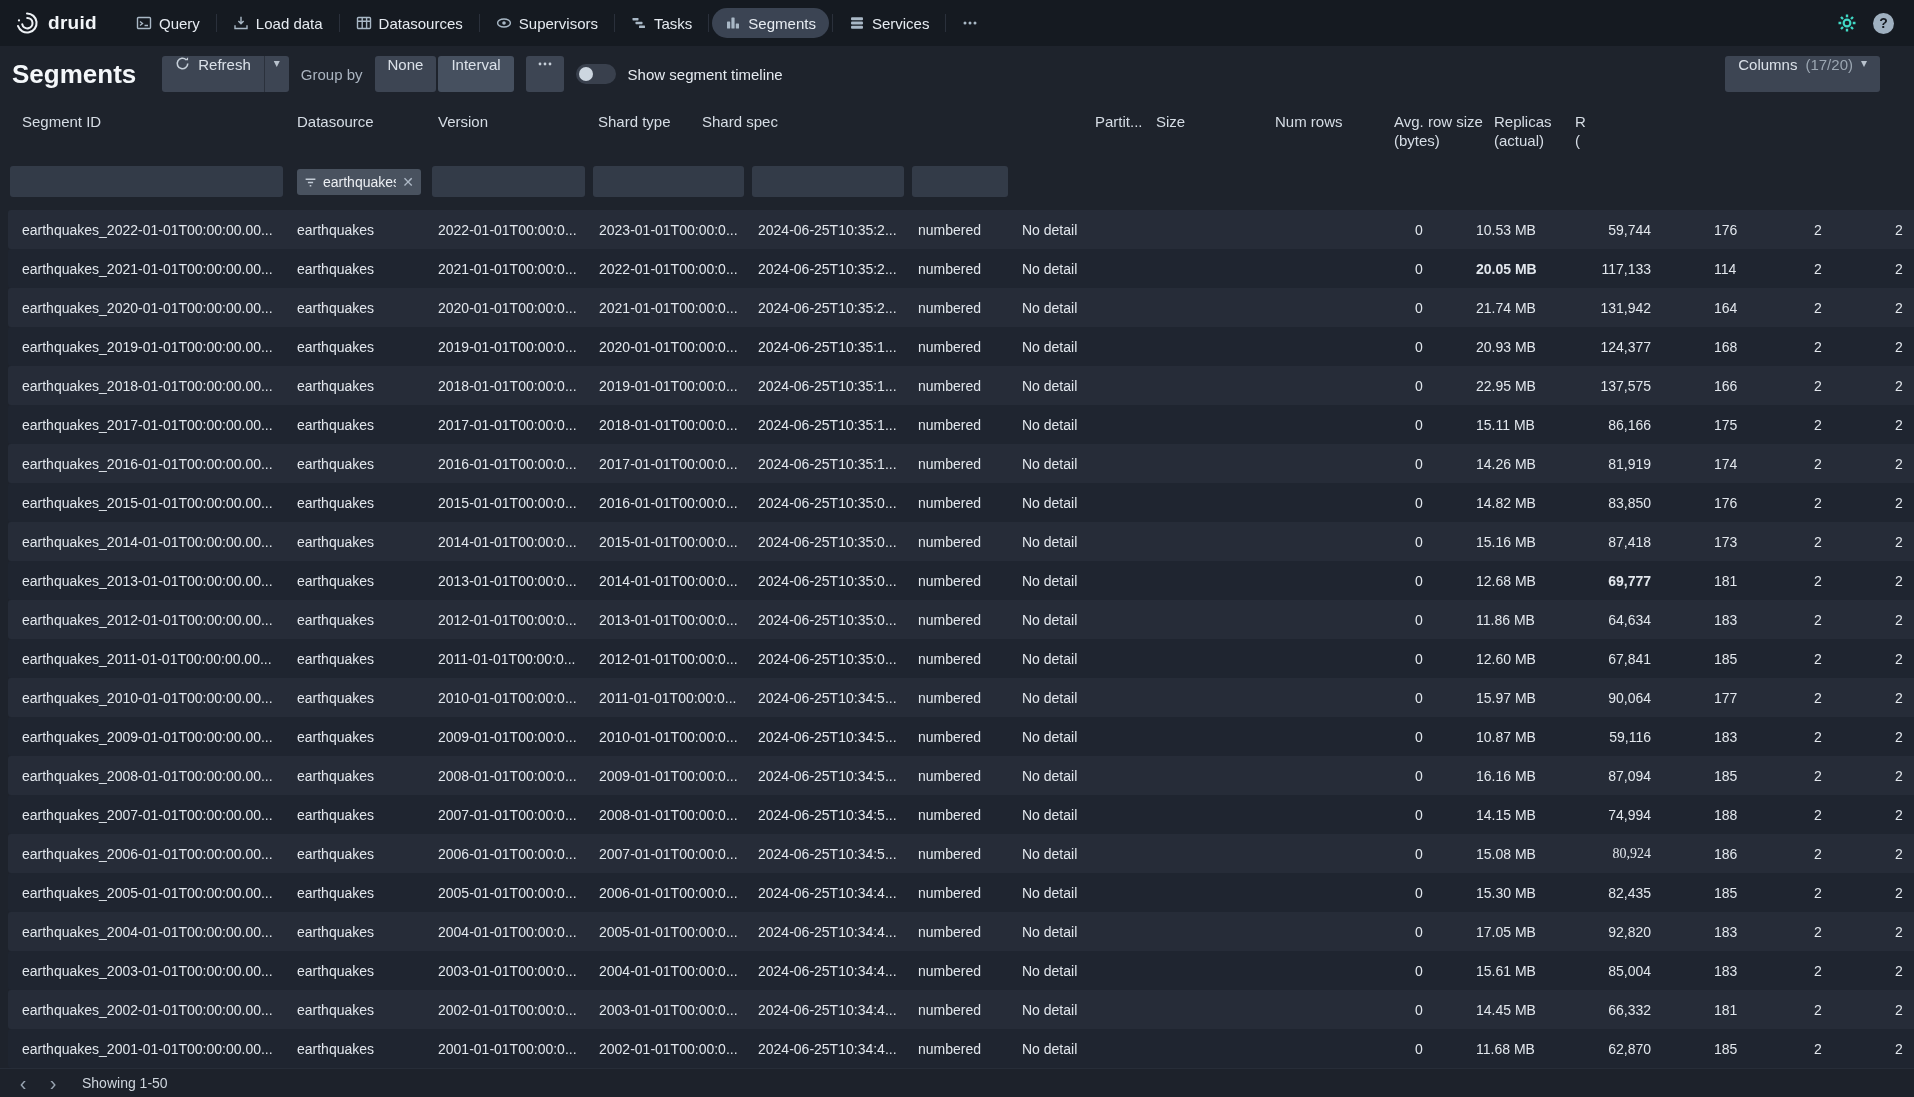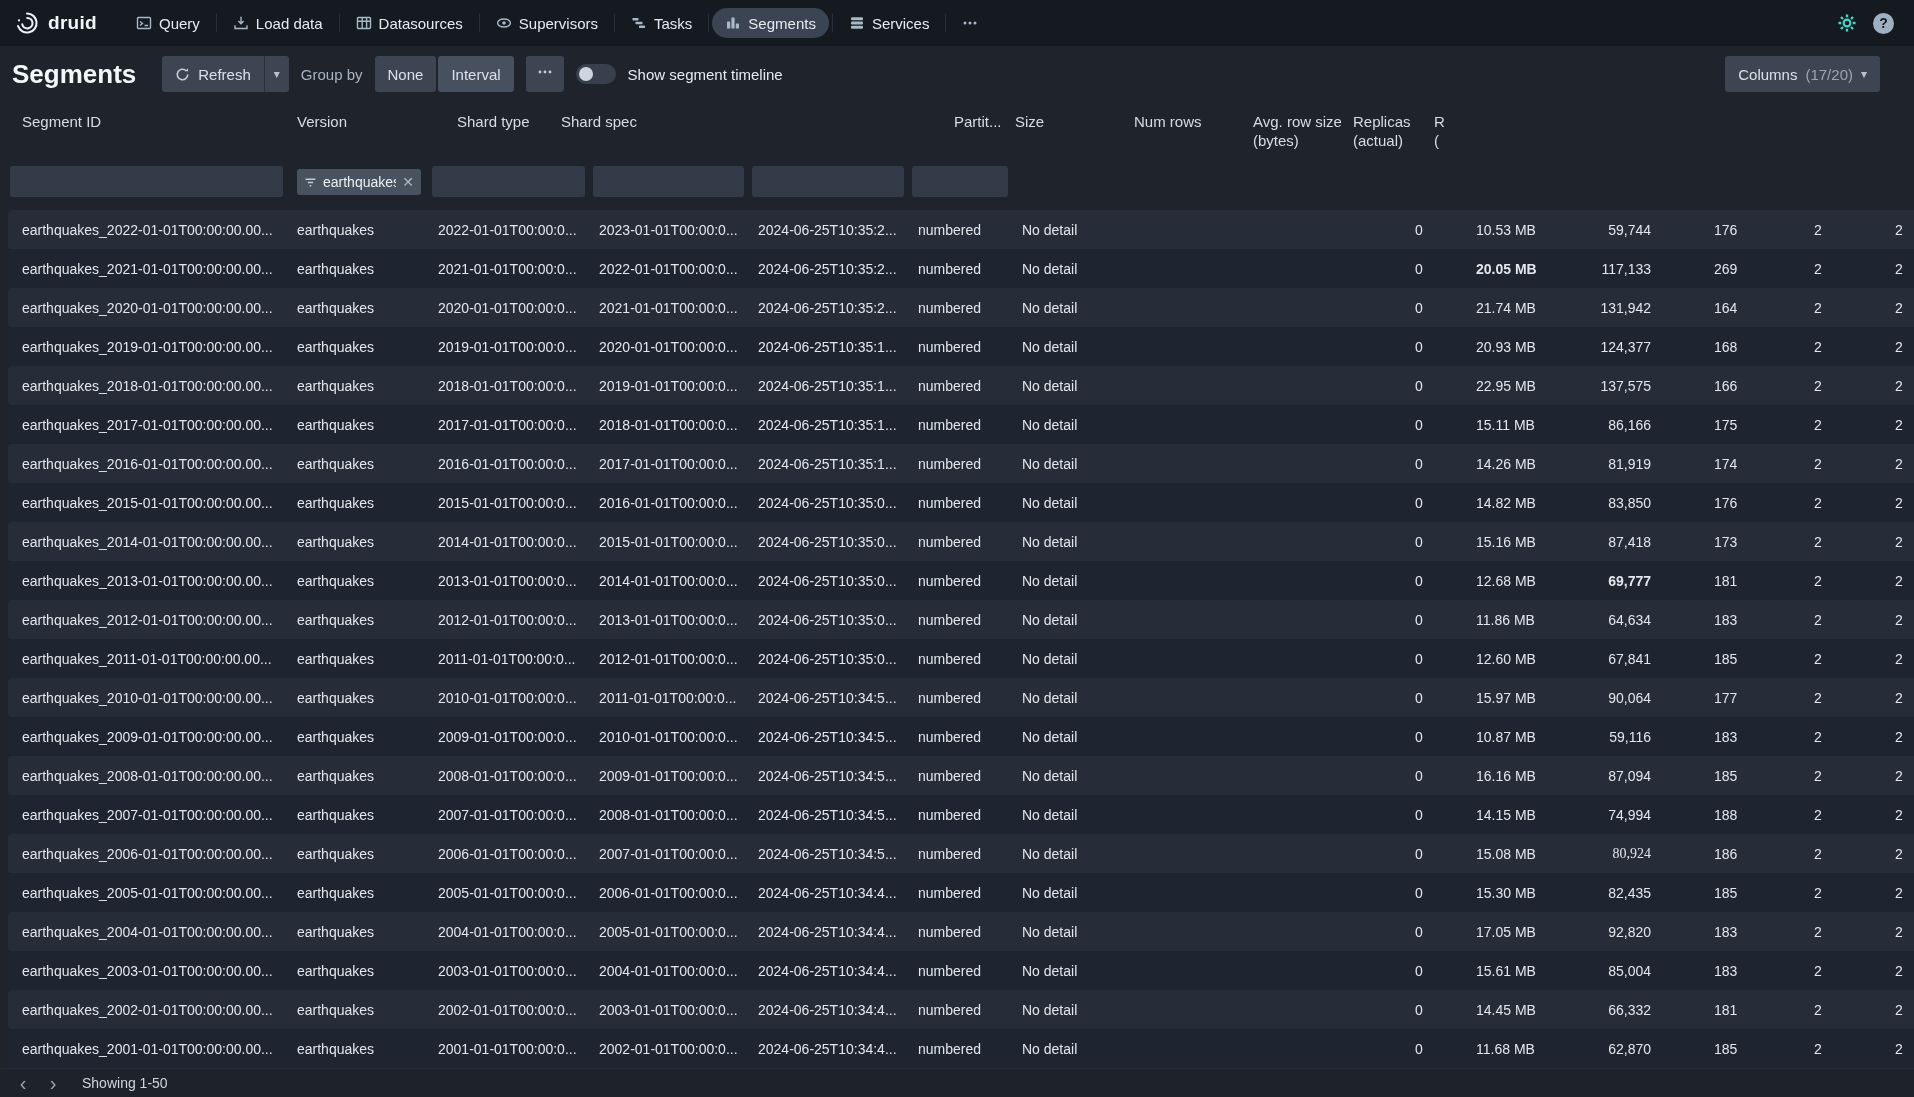--- a/index.html
+++ b/index.html
@@ -21,21 +21,21 @@
   .nav-item.active { background:#3b4453; }
   .navsep { width:1px; height:18px; background:#2a303b; margin:0 3px; }
   .nav-right { margin-left:auto; display:flex; align-items:center; gap:16px; padding-right:6px; }
   .gear { color:#40d9c6; display:flex; cursor:pointer; }
   .help { width:21px; height:21px; border-radius:50%; background:#9fb0c0; color:#151a21;
     font-weight:700; font-size:14px; display:flex; align-items:center; justify-content:center; cursor:pointer; }
   
   .toolbar { height:56px; display:flex; align-items:center; padding:0 12px; gap:12px; flex:0 0 auto; }
   .page-title { font-size:26px; font-weight:700; color:#f4f7fa; margin-right:14px; }
   .btn { background:#3d4553; border:none; color:#dbe1e9; font-size:15px; height:36px;
-    padding:0 13px; border-radius:3px; display:flex; align-items:center; gap:8px;
+    padding:0 13px; border-radius:3px; display:flex; gap:8px;
     cursor:pointer; font-family:inherit; white-space:nowrap; }
   .split { display:flex; }
   .split .btn.main { border-radius:3px 0 0 3px; }
   .split .btn.caret { border-radius:0 3px 3px 0; border-left:1px solid #2b313c; padding:0 9px; }
   .lbl { color:#aab4c0; font-size:15px; }
   .group { display:flex; gap:2px; }
   .btn.seg { border-radius:3px; }
   .btn.seg.on { background:#46505f; }
   .btn.icon-only { padding:0 11px; font-size:17px; letter-spacing:2px; }
   .switch { width:40px; height:20px; border-radius:10px; background:#39404d; position:relative;
@@ -230,20 +230,23 @@
     <span class="muted">(17/20)</span>
     <span class="caret-glyph">▾</span>
   </button>
 </div>
 
 <div class="table-wrap">
   <div class="thead" id="thead">
       <div class="th first" style="width: 281px; flex: 0 0 auto;">
         <div>Segment ID</div>
       </div>
+      <div class="th" style="width: 141px; flex: 0 0 auto;">
+        <div>Datasource</div>
+      </div>
       <div class="th" style="width: 160px; flex: 0 0 auto;">
         <div>Version</div>
       </div>
       <div class="th" style="width: 104px; flex: 0 0 auto;">
         <div>Shard type</div>
       </div>
       <div class="th" style="width: 393px; flex: 0 0 auto;">
         <div>Shard spec</div>
       </div>
       <div class="th" style="width: 61px; flex: 0 0 auto;">
@@ -311,21 +314,21 @@
         <div class="c first" style="width: 281px; flex: 0 0 auto;">earthquakes_2021-01-01T00:00:00.00...</div>
         <div class="c" style="width: 141px; flex: 0 0 auto;">earthquakes</div>
         <div class="c" style="width: 161px; flex: 0 0 auto;">2021-01-01T00:00:0...</div>
         <div class="c" style="width: 159px; flex: 0 0 auto;">2022-01-01T00:00:0...</div>
         <div class="c" style="width: 160px; flex: 0 0 auto;">2024-06-25T10:35:2...</div>
         <div class="c" style="width: 104px; flex: 0 0 auto;">numbered</div>
         <div class="c" style="width: 393px; flex: 0 0 auto;">No detail</div>
         <div class="c" style="width: 61px; flex: 0 0 auto;">0</div>
         <div class="c" style="width: 119px; flex: 0 0 auto; font-weight: bold;">20.05 MB</div>
         <div class="c right" style="width: 119px; flex: 0 0 auto;">117,133</div>
-        <div class="c" style="width: 100px; flex: 0 0 auto;">269</div>
+        <div class="c" style="width: 100px; flex: 0 0 auto;">114</div>
         <div class="c" style="width: 81px; flex: 0 0 auto;">2</div>
         <div class="c" style="width: 23px; flex: 0 0 auto;">2</div>
       </div>
       <div class="row">
         <div class="c first" style="width: 281px; flex: 0 0 auto;">earthquakes_2020-01-01T00:00:00.00...</div>
         <div class="c" style="width: 141px; flex: 0 0 auto;">earthquakes</div>
         <div class="c" style="width: 161px; flex: 0 0 auto;">2020-01-01T00:00:0...</div>
         <div class="c" style="width: 159px; flex: 0 0 auto;">2021-01-01T00:00:0...</div>
         <div class="c" style="width: 160px; flex: 0 0 auto;">2024-06-25T10:35:2...</div>
         <div class="c" style="width: 104px; flex: 0 0 auto;">numbered</div>

